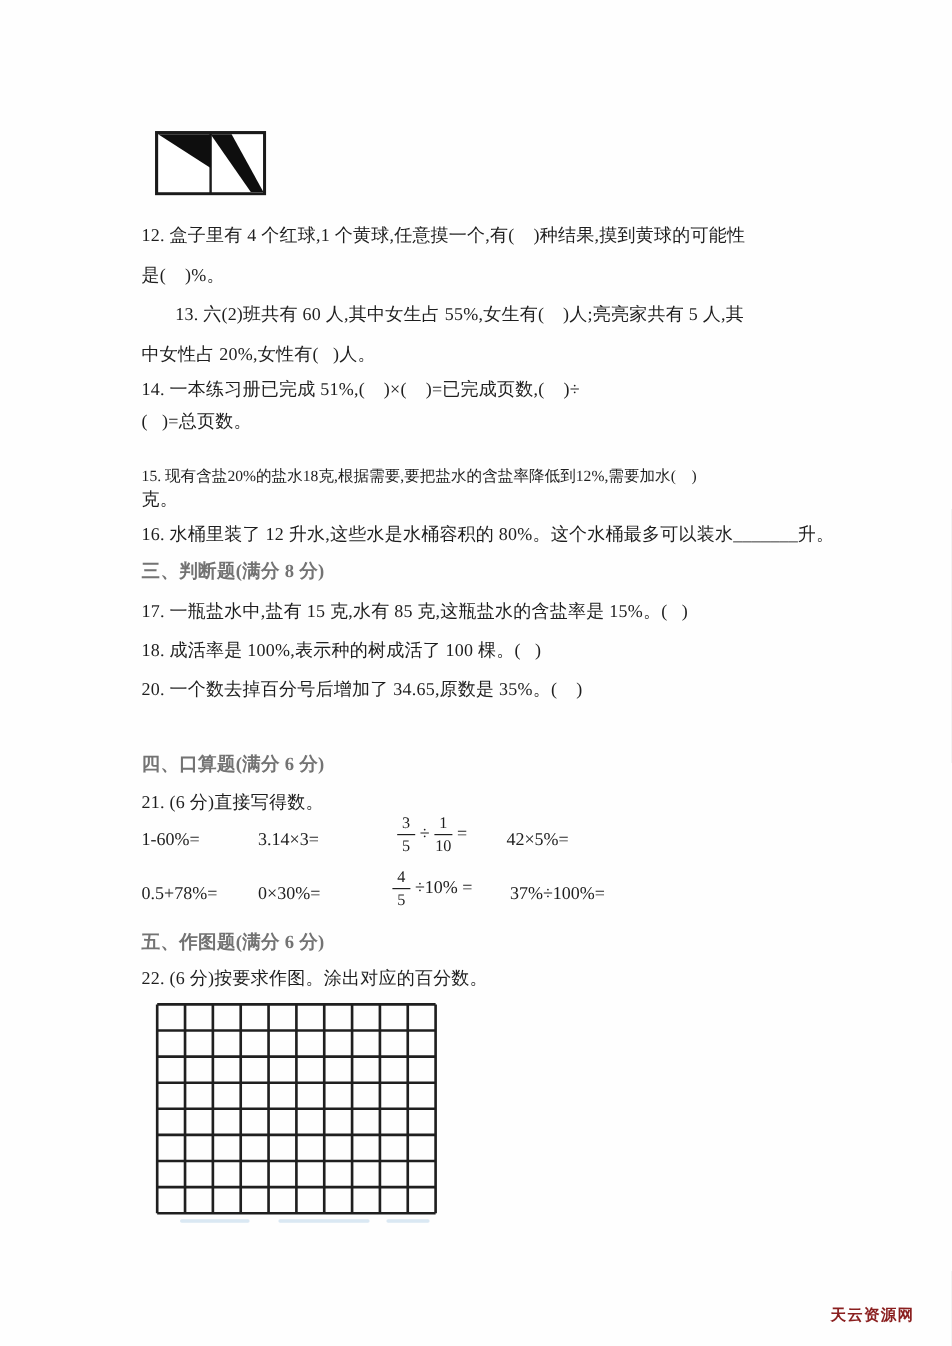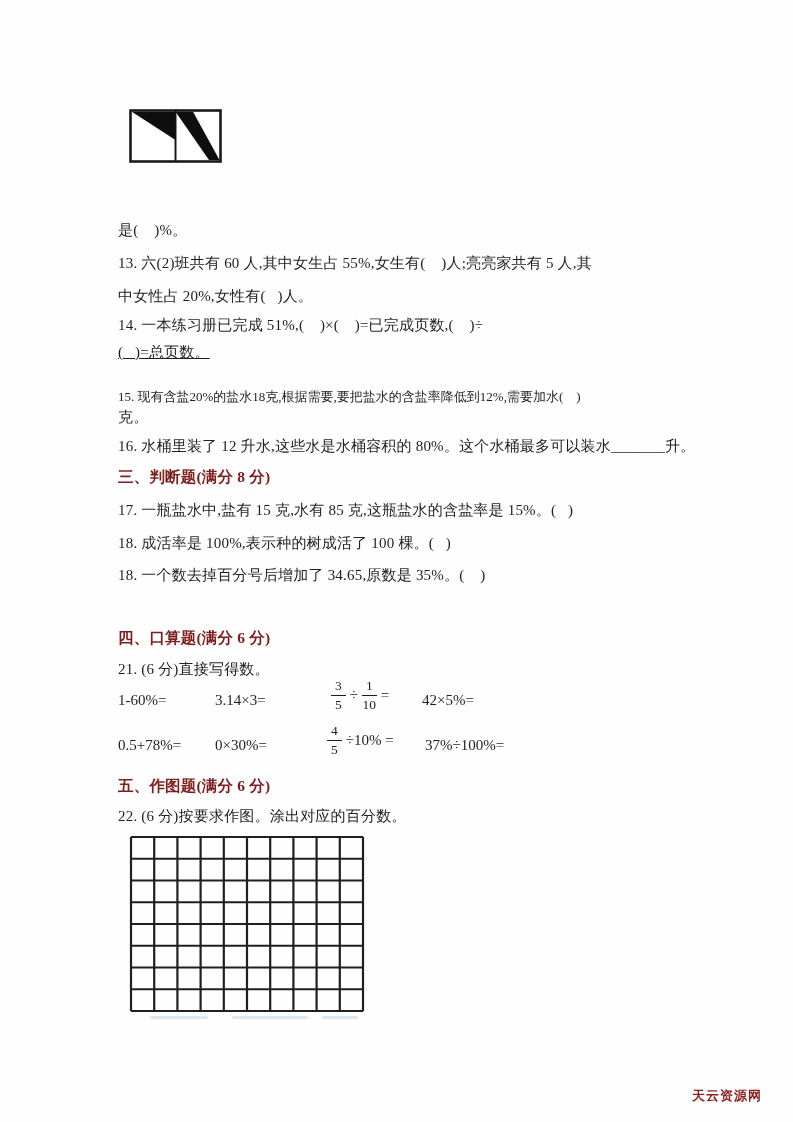--- a/index.html
+++ b/index.html
@@ -17,21 +17,21 @@
     position:absolute;
     left:118px;
     white-space:pre;
     font-size:15px;
     line-height:20px;
     letter-spacing:0.2px;
   }
   .heading {
     font-weight:bold;
     font-size:15.5px;
-    color:#7f1d1d;
+    color:#737373;
   }
   .calc {
     position:absolute;
     white-space:pre;
     font-size:15px;
   }
   .expr {
     position:absolute;
     display:flex;
     align-items:center;
@@ -58,33 +58,34 @@
 
 <div id="page">
 
   <svg class="figure-svg" style="left:129px; top:109px;" width="93" height="54" viewBox="0 0 93 54">
     <rect x="1.5" y="1.5" width="90" height="51" fill="#ffffff" stroke="#1a1a1a" stroke-width="2.6"></rect>
     <line x1="46.5" y1="1.5" x2="46.5" y2="52.5" stroke="#1a1a1a" stroke-width="2"></line>
     <polygon points="2.8,2.8 46.5,2.8 46.5,31" fill="#0e0e0e"></polygon>
     <polygon points="46.5,2.8 64,2.8 90.5,51 80,51" fill="#0e0e0e"></polygon>
   </svg>
 
+  <div class="line" style="top:187px;">12. 盒子里有 4 个红球,1 个黄球,任意摸一个,有(    )种结果,摸到黄球的可能性</div>
   <div class="line" style="top:220px;">是(    )%。</div>
-  <div class="line" style="top:253px;">13. 六(2)班共有 60 人,其中女生占 55%,女生有(    )人;亮亮家共有 5 人,其</div>
+  <div class="line" style="top:253px;margin-left:28px;">13. 六(2)班共有 60 人,其中女生占 55%,女生有(    )人;亮亮家共有 5 人,其</div>
   <div class="line" style="top:286px;">中女性占 20%,女性有(   )人。</div>
   <div class="line" style="top:315px;">14. 一本练习册已完成 51%,(    )×(    )=已完成页数,(    )÷</div>
-  <div class="line" style="top:342px;text-decoration:underline;">(   )=总页数。</div>
+  <div class="line" style="top:342px;">(   )=总页数。</div>
   <div class="line" style="top:387px; letter-spacing:0; font-size:13px;">15. 现有含盐20%的盐水18克,根据需要,要把盐水的含盐率降低到12%,需要加水(    )</div>
   <div class="line" style="top:407px;">克。</div>
   <div class="line" style="top:436px;">16. 水桶里装了 12 升水,这些水是水桶容积的 80%。这个水桶最多可以装水_______升。</div>
 
   <div class="line heading" style="top:467px;">三、判断题(满分 8 分)</div>
   <div class="line" style="top:500px;">17. 一瓶盐水中,盐有 15 克,水有 85 克,这瓶盐水的含盐率是 15%。(   )</div>
   <div class="line" style="top:533px;">18. 成活率是 100%,表示种的树成活了 100 棵。(   )</div>
-  <div class="line" style="top:565px;">18. 一个数去掉百分号后增加了 34.65,原数是 35%。(    )</div>
+  <div class="line" style="top:565px;">20. 一个数去掉百分号后增加了 34.65,原数是 35%。(    )</div>
 
   <div class="line heading" style="top:628px;">四、口算题(满分 6 分)</div>
   <div class="line" style="top:659px;">21. (6 分)直接写得数。</div>
 
   <div class="calc" style="left:118px; top:692px;">1-60%=</div>
   <div class="calc" style="left:215px; top:692px;">3.14×3=</div>
   <div class="expr" style="left:331px; top:678px;">
     <span class="frac">
       <span class="num">3</span>
       <span class="den">5</span>

